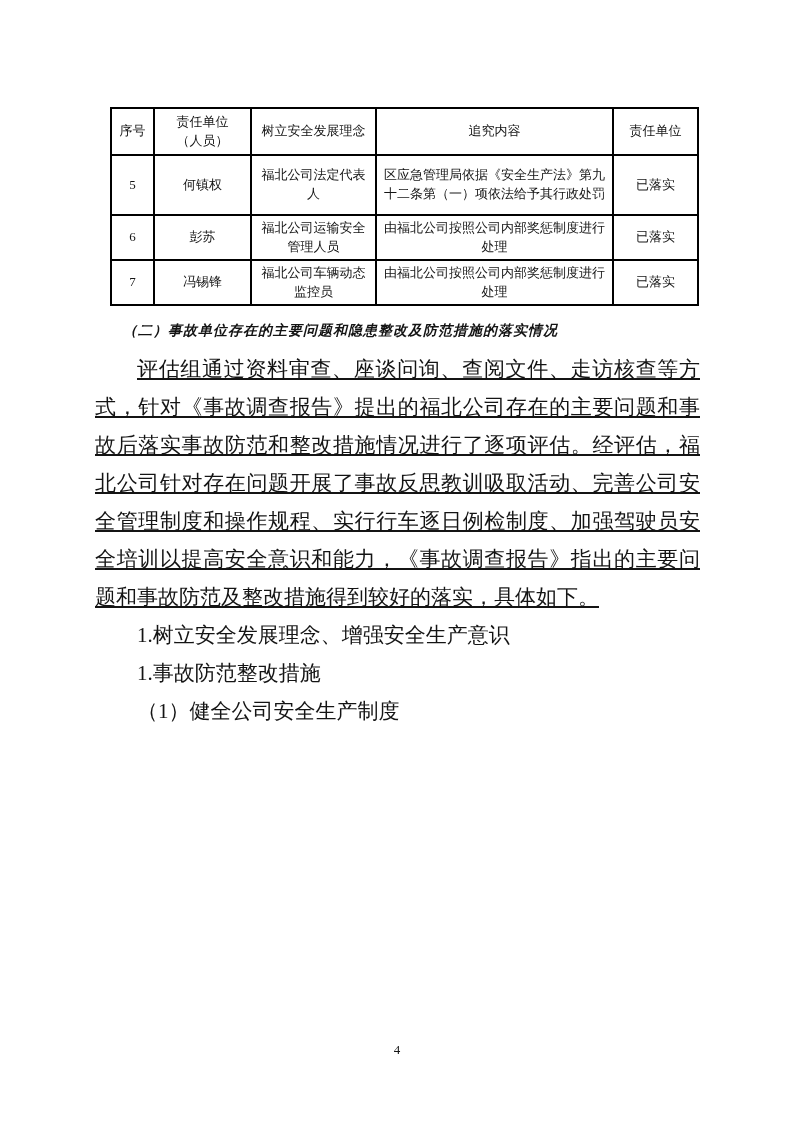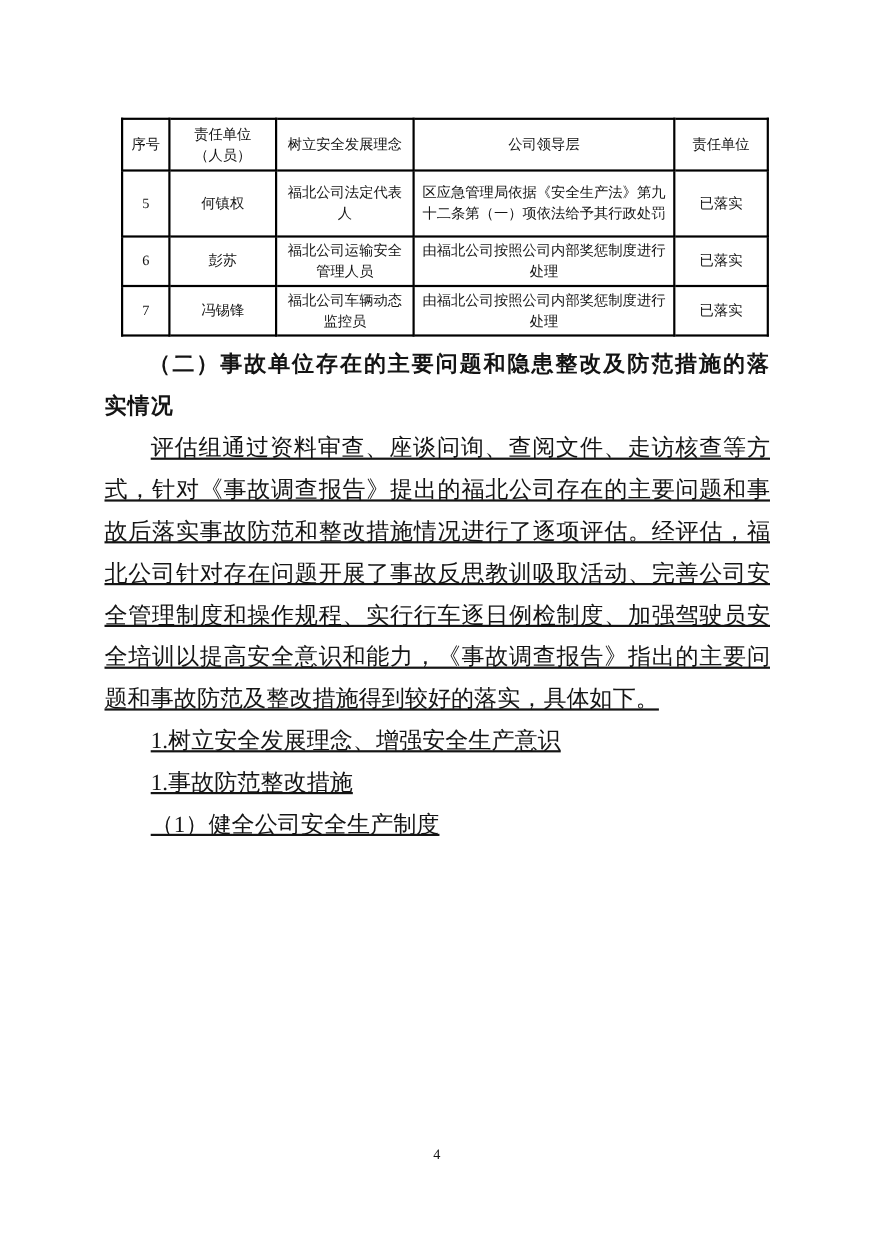--- a/index.html
+++ b/index.html
@@ -45,26 +45,27 @@
     top: 312px;
     width: 605px;
     font-size: 21px;
     line-height: 38px;
     text-align: justify;
     text-justify: inter-character;
   }
   .content p { margin: 0; }
   .h2 {
     font-weight: bold;
-    font-size: 20px;
+    font-size: 14px;
     letter-spacing: 1px;
     text-indent: 2em;
+    font-style: italic;
   }
   .para { text-indent: 2em; text-decoration: underline; }
-  .sub  { text-indent: 2em; text-decoration: underline; }
+  .sub  { text-indent: 2em; }
 
   .page-num {
     position: absolute;
     top: 1042px;
     left: 0;
     width: 100%;
     text-align: center;
     font-size: 13px;
   }
 </style>
@@ -80,21 +81,21 @@
       <col style="width:125px">
       <col style="width:237px">
       <col style="width:85px">
     </colgroup>
     <tbody>
         <tr class="hdr">
       <th>序号</th>
       <th>责任单位
 （人员）</th>
       <th>树立安全发展理念</th>
-      <th>公司领导层</th>
+      <th>追究内容</th>
       <th>责任单位</th>
     </tr>
     <tr class="row-a">
       <td>5</td>
       <td>何镇权</td>
       <td>福北公司法定代表人</td>
       <td>区应急管理局依据《安全生产法》第九十二条第（一）项依法给予其行政处罚</td>
       <td>已落实</td>
     </tr>
     <tr class="row-b">

